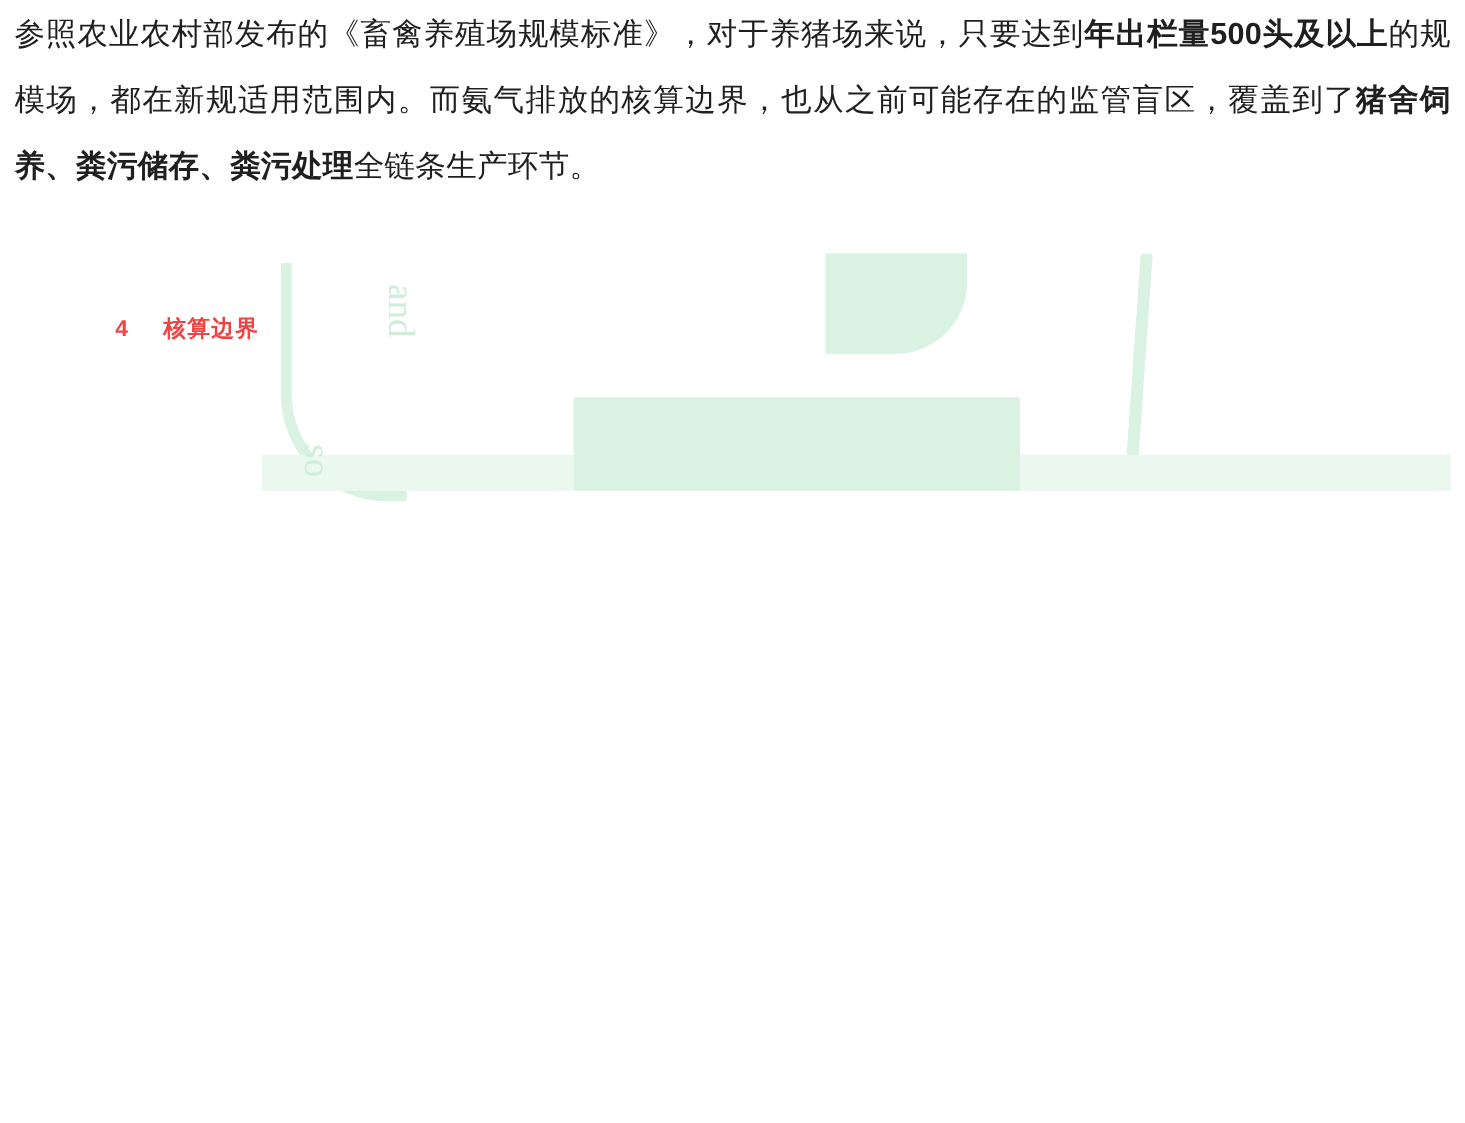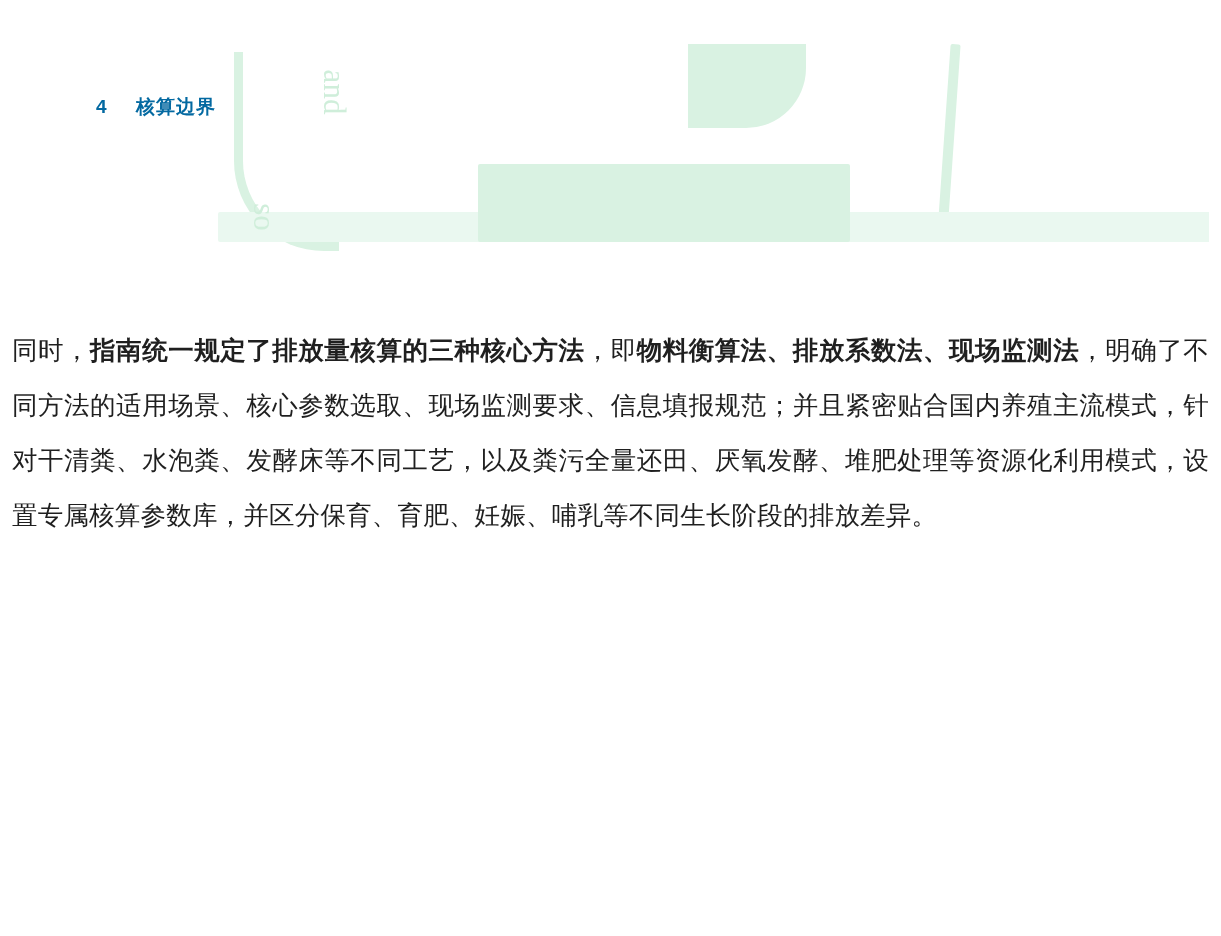--- a/index.html
+++ b/index.html
@@ -108,21 +108,21 @@
   }
   .wm-t1 { left: 300px; top: 30px; transform: rotate(90deg); }
   .wm-t2 { left: 238px; top: 155px; transform: rotate(90deg); }
 
   .fig-heading {
     position: absolute;
     left: 84px;
     top: 50px;
     font-size: 19px;
     font-weight: 700;
-    color: #0369a1;
+    color: #ef4444;
     letter-spacing: 1px;
     font-family: "Liberation Sans", sans-serif;
   }
   .fig-heading .num {
     display: inline-block;
     width: 40px;
   }
   .fig-body {
     position: absolute;
     left: 140px;
@@ -133,32 +133,32 @@
     color: #1b1b1b;
     font-family: "Liberation Serif", serif;
     letter-spacing: 0.6px;
   }
 </style>
 </head>
 <body>
 
 <div class="page">
 
+  <p class="para para-1"><span>参照农业农村部发布的《畜禽养殖场规模标准》，对于养猪场来说，只要达到</span><b>年出栏量500头及以上</b><span>的规模场，都在新规适用范围内。而氨气排放的核算边界，也从之前可能存在的监管盲区，覆盖到了</span><b>猪舍饲养、粪污储存、粪污处理</b><span>全链条生产环节。</span></p>
 
   <div class="figure">
     <div class="fig-inner">
       <div class="wm wm-arc1"></div>
       <div class="wm wm-arc2"></div>
       <div class="wm wm-bar-v1"></div>
       <div class="wm wm-bar-h"></div>
       <div class="wm wm-block"></div>
       <div class="wm-text wm-t1">and</div>
       <div class="wm-text wm-t2">so</div>
 
       <div class="fig-heading">
         <span class="num">4</span><span>核算边界</span>
       </div>
     </div>
   </div>
 
-  <p class="para para-2"><span>同时，</span><b>指南统一规定了排放量核算的三种核心方法</b><span>，即</span><b>物料衡算法、排放系数法、现场监测法</b><span>，明确了不同方法的适用场景、核心参数选取、现场监测要求、信息填报规范；并且紧密贴合国内养殖主流模式，针对干清粪、水泡粪、发酵床等不同工艺，以及粪污全量还田、厌氧发酵、堆肥处理等资源化利用模式，设置专属核算参数库，并区分保育、育肥、妊娠、哺乳等不同生长阶段的排放差异。</span></p>
 
 </div>
 
 </body></html>

